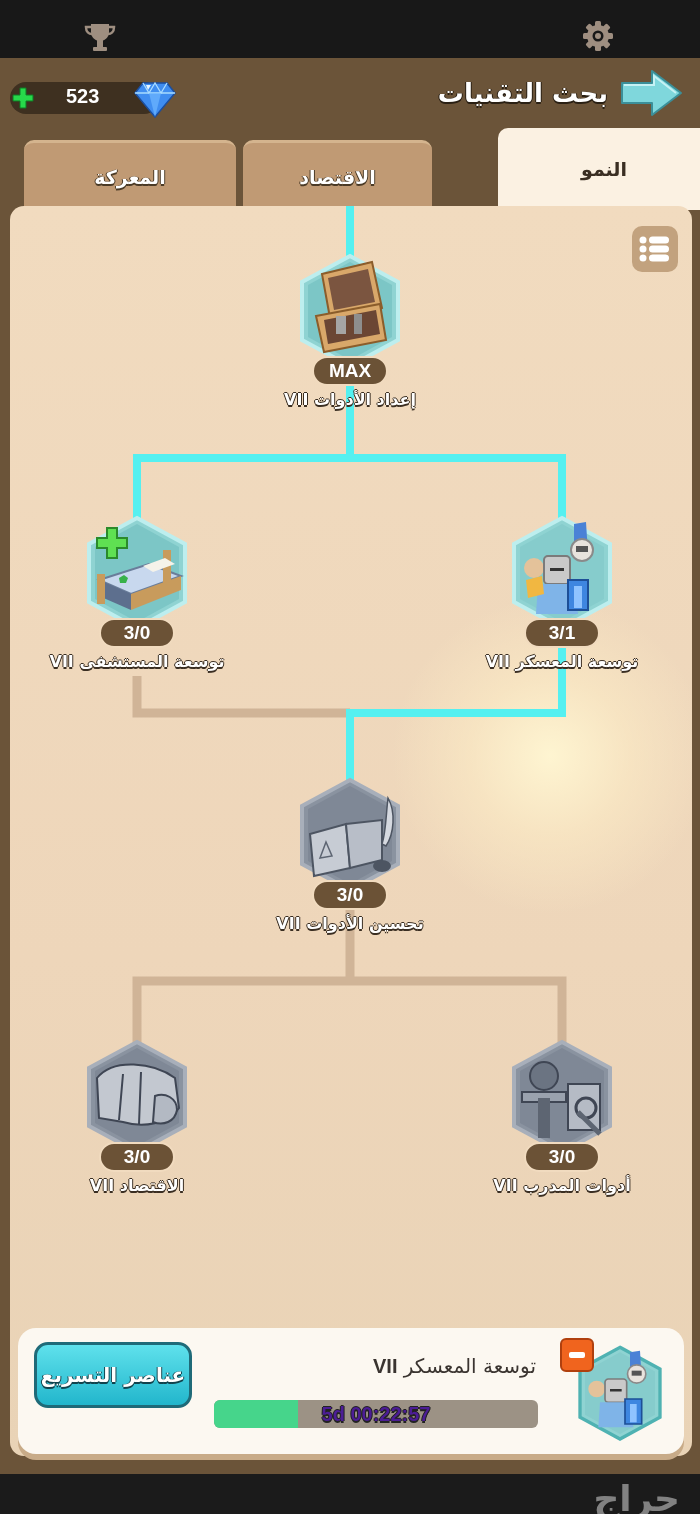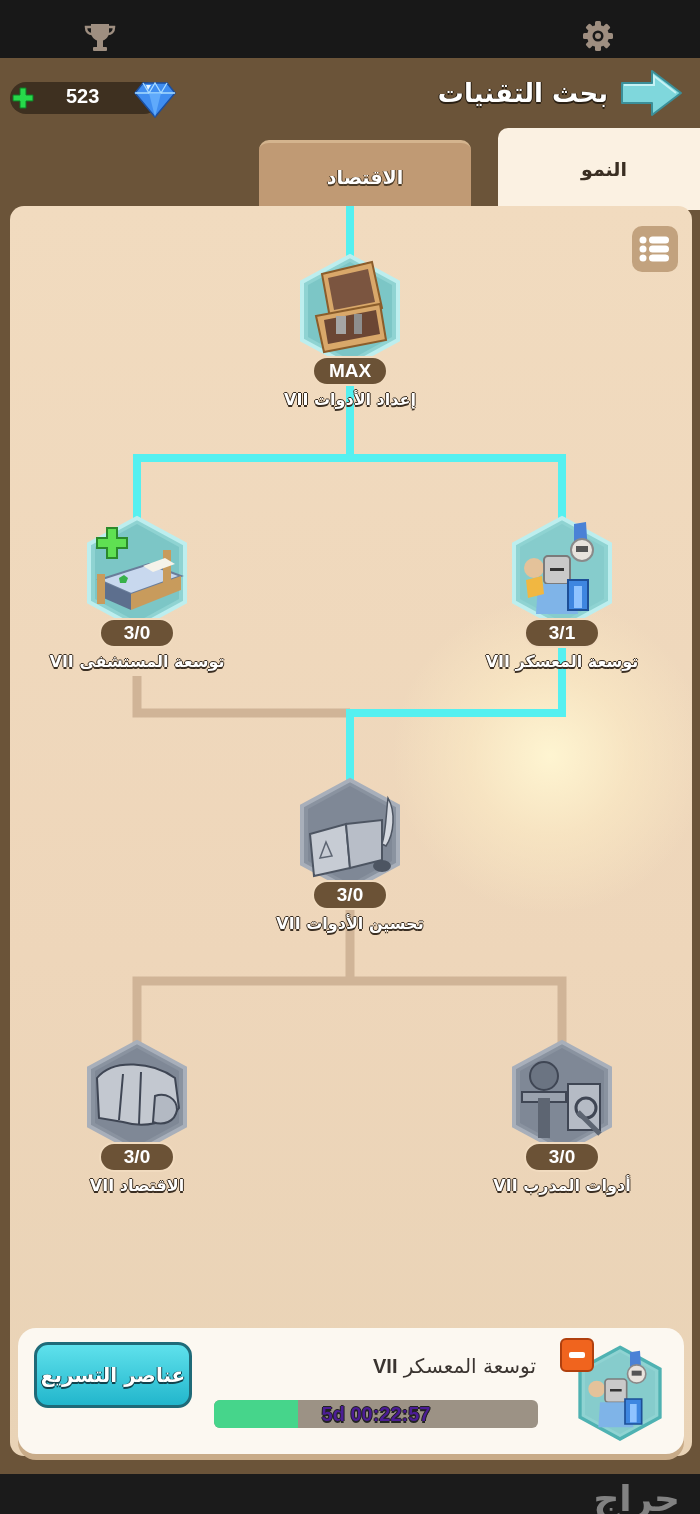--- a/index.html
+++ b/index.html
@@ -20,21 +20,21 @@
   .gem-icon { position: absolute; left: 134px; top: 80px; width: 42px; height: 38px; }
 
   .title { position: absolute; right: 92px; top: 78px; color: #fff; font-size: 26px; font-weight: bold; text-shadow: 0 2px 0 #2a2014, 1px 0 0 #2a2014, -1px 0 0 #2a2014; direction: rtl; }
   .back-arrow { position: absolute; left: 618px; top: 68px; width: 66px; height: 50px; }
 
   
   .tab { position: absolute; top: 140px; height: 70px; border-radius: 10px 10px 0 0; display: flex; align-items: center; justify-content: center; font-size: 19px; font-weight: bold; direction: rtl; }
   .tab.inactive { background: #c09a74; color: #fff; text-shadow: 0 2px 0 #4a3a26, 1px 0 0 #4a3a26, -1px 0 0 #4a3a26; border-top: 3px solid #d4b48e; }
   .tab.active { background: #fbf1e2; color: #3a2e22; top: 128px; height: 82px; }
   .tab-battle { left: 24px; width: 212px; }
-  .tab-economy { left: 243px; width: 212px; margin-left: 16px; }
+  .tab-economy { left: 243px; width: 189px; }
   .tab-growth { left: 462px; width: 212px; margin-left: 36px; }
 
   
   .panel { position: absolute; left: 10px; top: 206px; width: 682px; height: 1250px; background: linear-gradient(180deg, #f1dbbf 0%, #eed6ba 60%, #e9d3b6 100%); border-radius: 14px; overflow: hidden; }
   .glow { position: absolute; left: 380px; top: 390px; width: 320px; height: 320px; border-radius: 50%; background: radial-gradient(circle, rgba(255,246,210,0.95) 0%, rgba(255,240,200,0.5) 35%, rgba(255,240,200,0) 70%); }
 
   .list-btn { position: absolute; left: 622px; top: 20px; width: 46px; height: 46px; background: #c2a27e; border-radius: 10px; }
 
   .tree-svg { position: absolute; left: 0; top: 0; }
 
@@ -99,20 +99,23 @@
     <path d="M15 13 L21 37 L27 13" fill="#6fb6ff" opacity="0.7"></path>
     <path d="M12 5 L17 5 L14 10 Z" fill="#e6f6ff"></path>
   </svg>
 
   <div class="title">بحث التقنيات</div>
   <svg class="back-arrow" viewBox="0 0 66 50">
     <path d="M4 15 H34 V3 L63 25 L34 47 V35 H4 Z" fill="#7fd7dc" stroke="#3b8f99" stroke-width="2" stroke-linejoin="round"></path>
     <path d="M6 17 H36 V8 L58 25" fill="none" stroke="#c7f2f4" stroke-width="2"></path>
   </svg>
 
+  <div class="tab inactive tab-battle">
+    <span>المعركة</span>
+  </div>
   <div class="tab inactive tab-economy">
     <span>الاقتصاد</span>
   </div>
   <div class="tab active tab-growth">
     <span>النمو</span>
   </div>
 
   <div class="panel">
     <div class="glow"></div>
 

